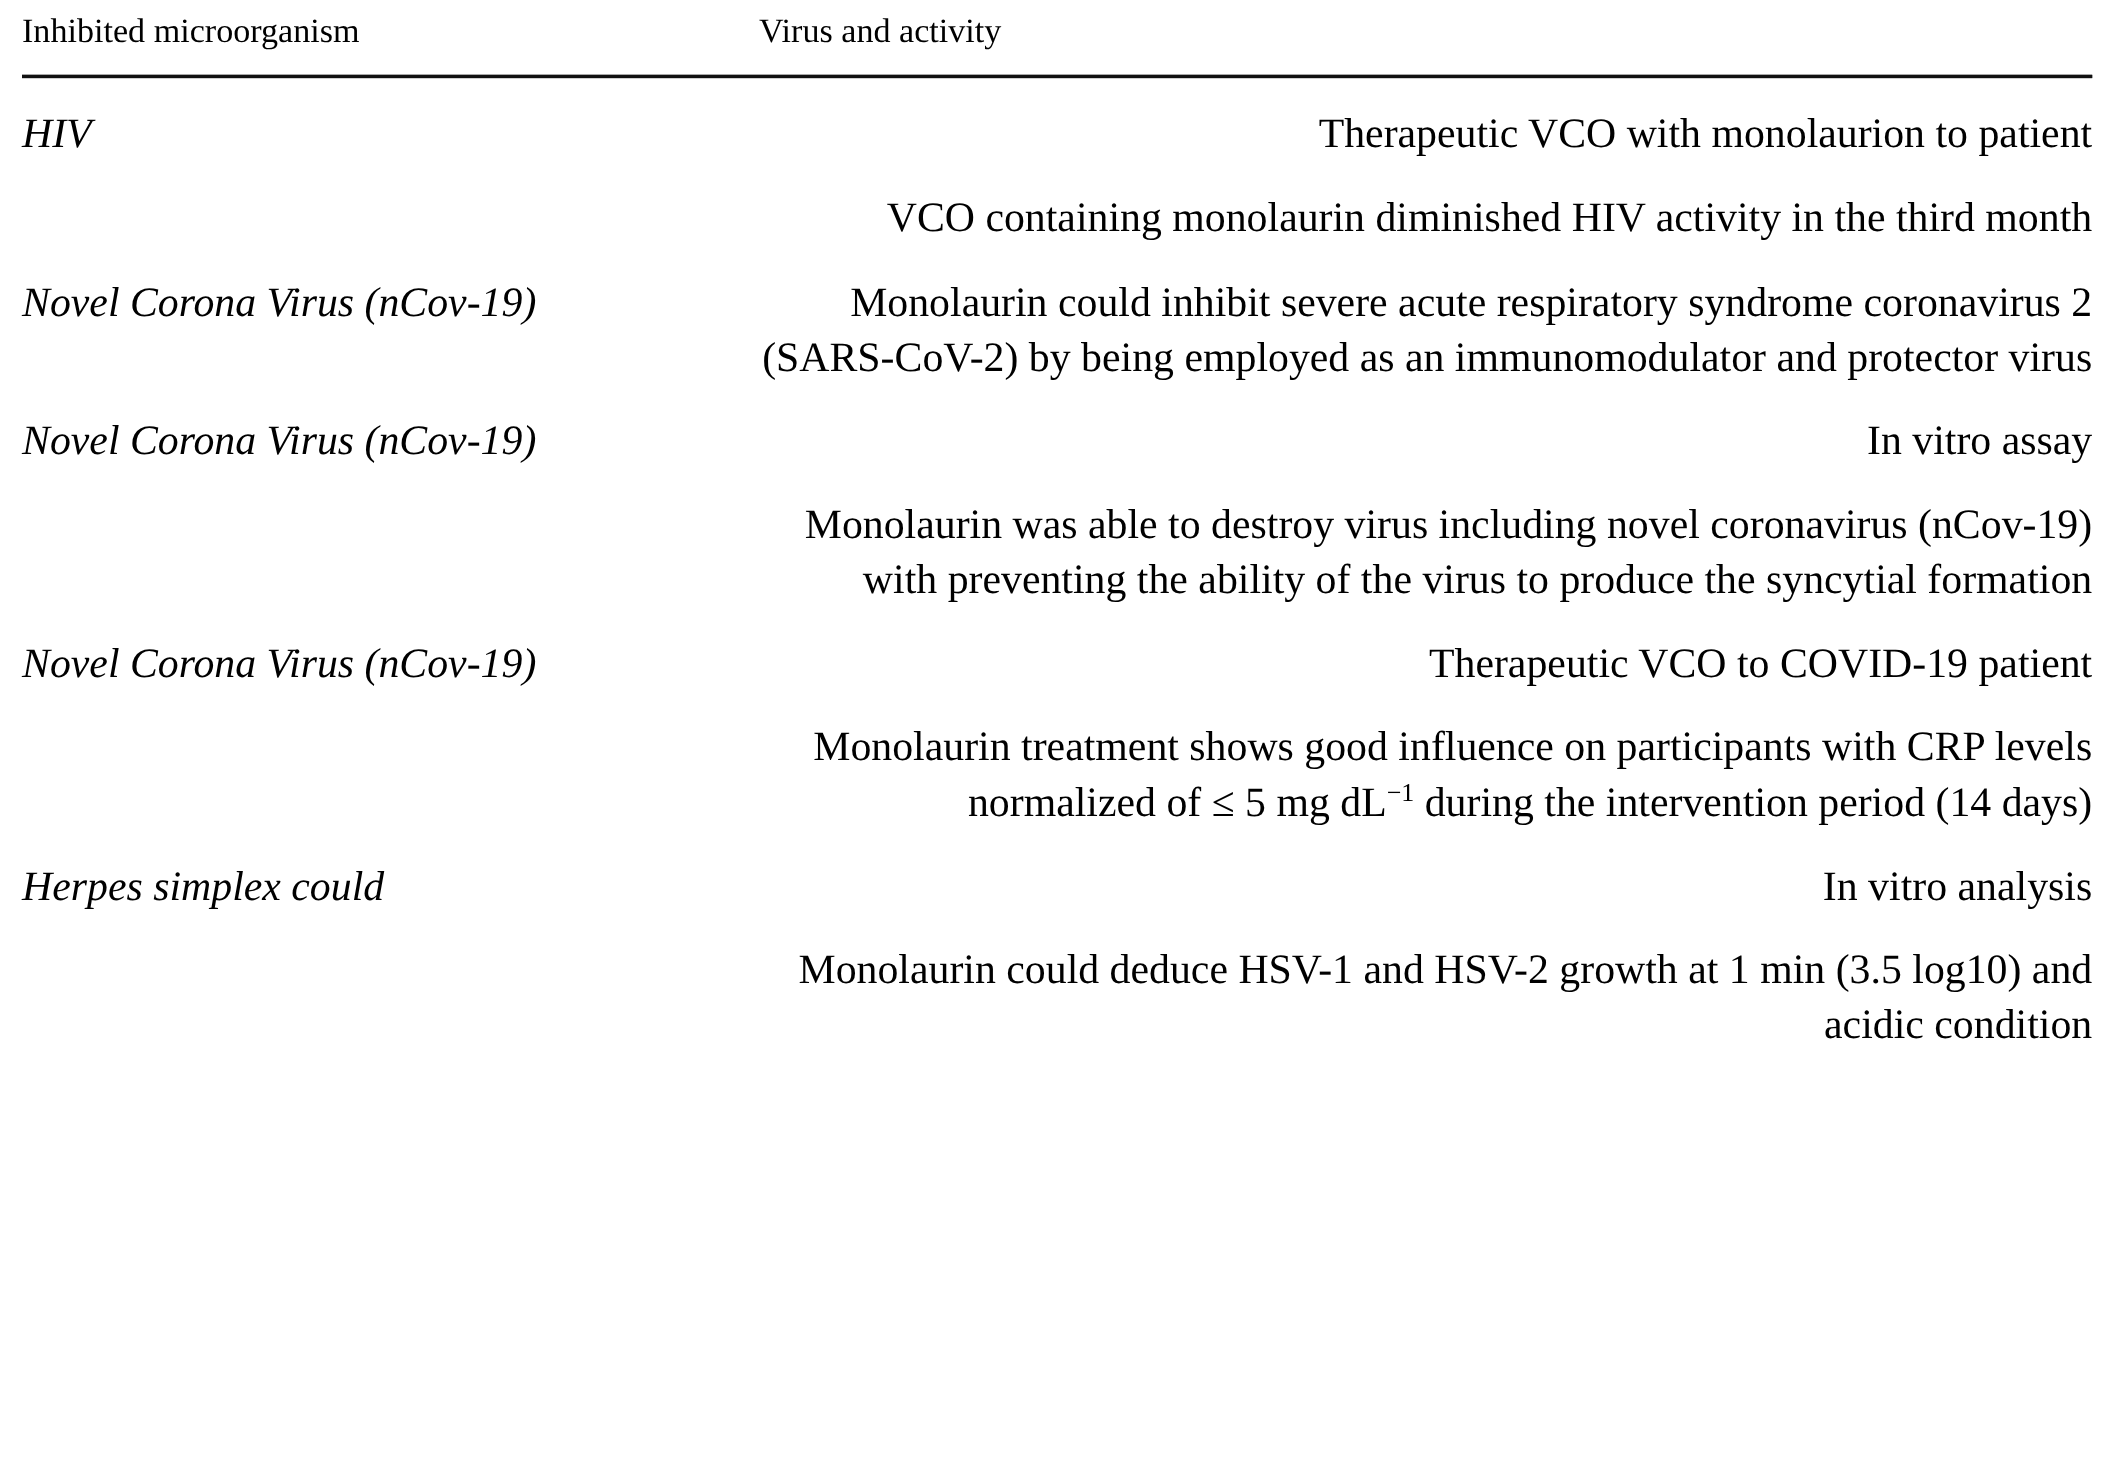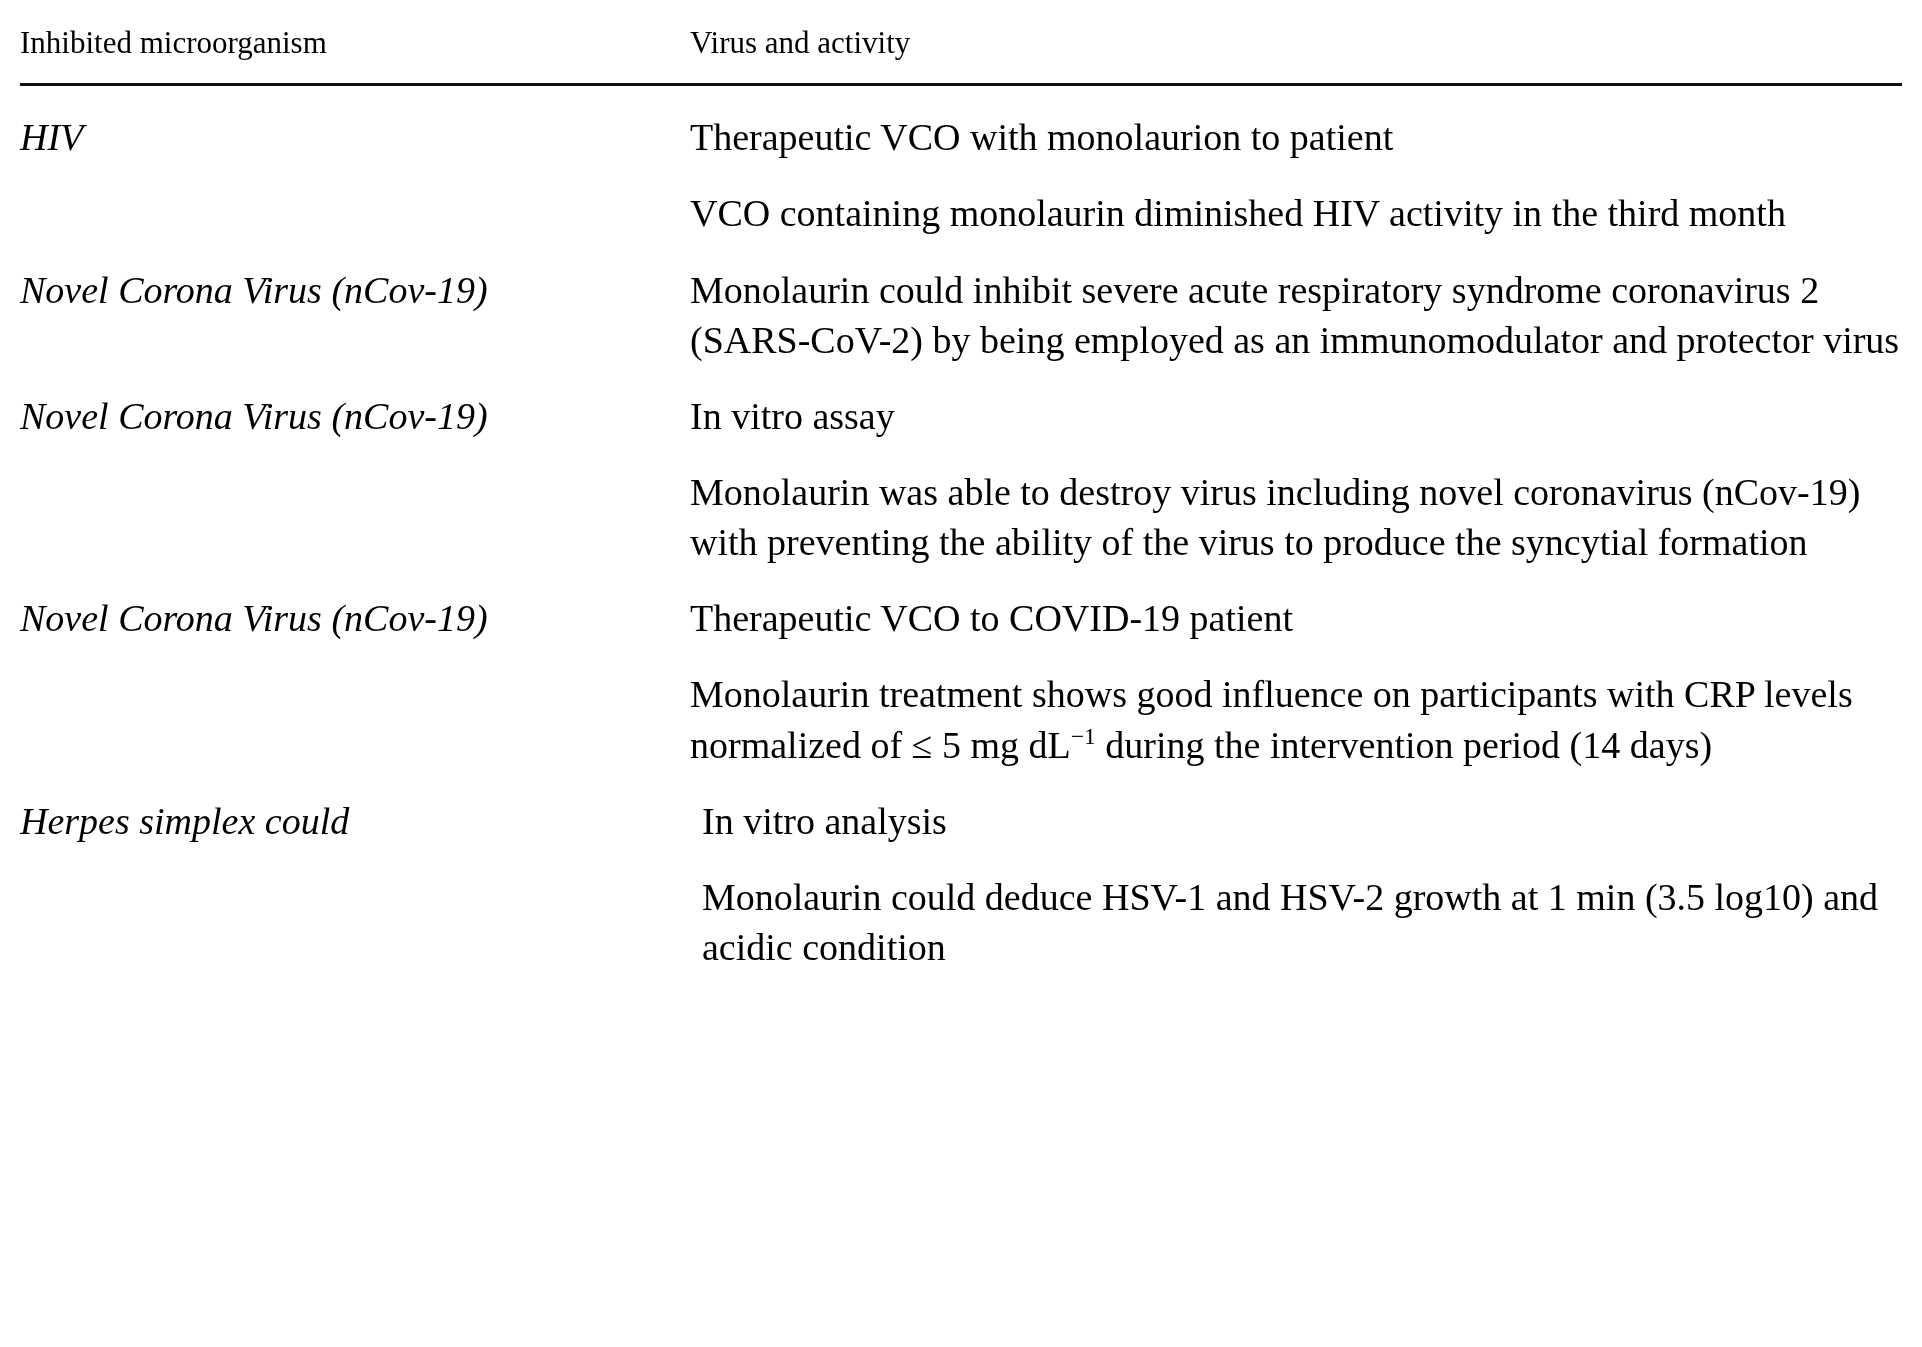--- a/index.html
+++ b/index.html
@@ -9,21 +9,21 @@
   }
   body {
     width: 1922px;
     font-family: "Liberation Serif", "DejaVu Serif", serif;
     color: #000000;
   }
   .page {
     width: 1922px;
     min-height: 1347px;
     box-sizing: border-box;
-    padding: 16px 20px;
+    padding: 1px 20px;
     background: #ffffff;
   }
   table.data-table {
     width: 100%;
     border-collapse: collapse;
     table-layout: fixed;
   }
   table.data-table col.col-org { width: 660px; }
   table.data-table col.col-method { width: auto; }
 
@@ -55,20 +55,21 @@
     white-space: normal;
   }
   tbody tr td.cell-method {
     padding-left: 10px;
   }
   .italic { font-style: italic; }
   .roman { font-style: normal; }
 
   .method-line {
     padding-bottom: 0;
+    text-align: right;
   }
   .method-line + .method-line {
     padding-top: 26px;
   }
   tbody tr + tr td {
     padding-top: 26px;
   }
   .indent-1 { padding-left: 12px; }
   sup { font-size: 0.62em; vertical-align: super; line-height: 0; }
 </style>

